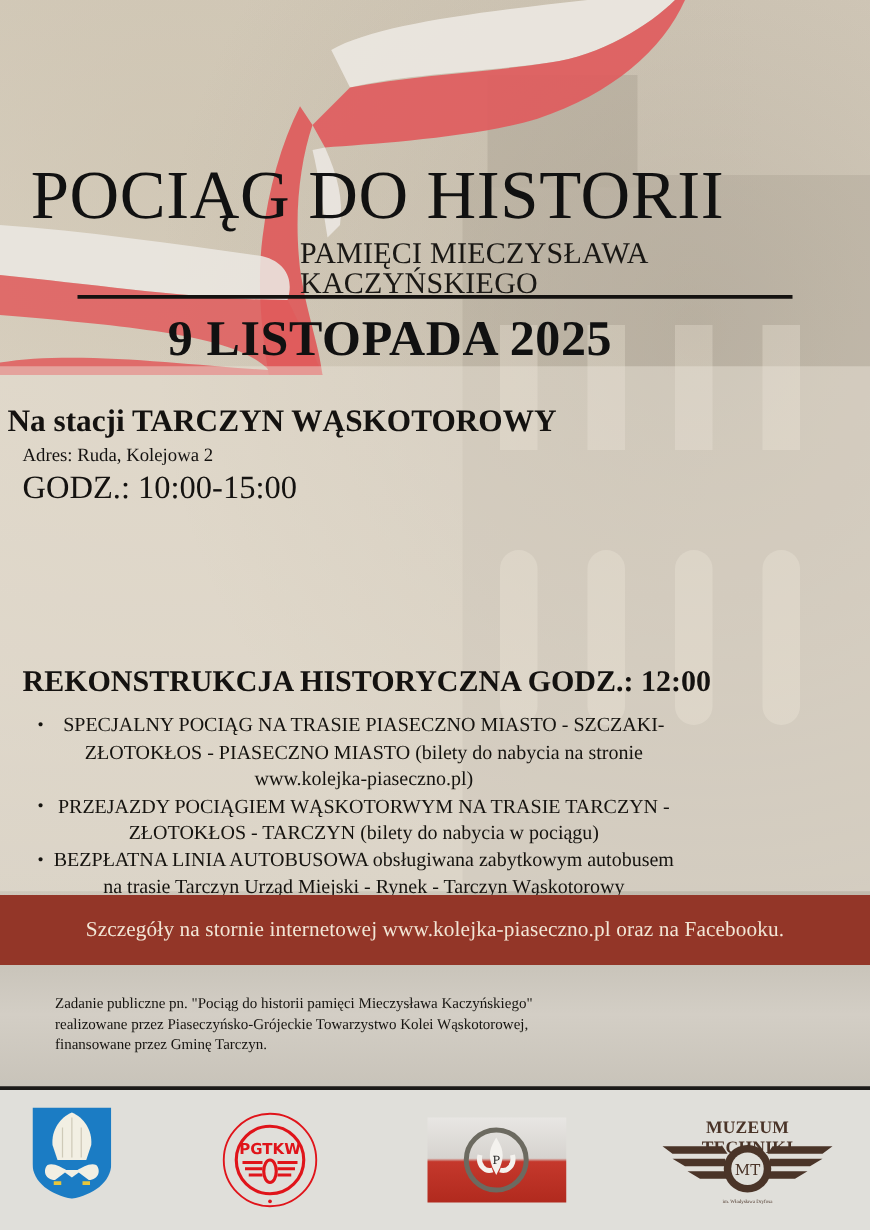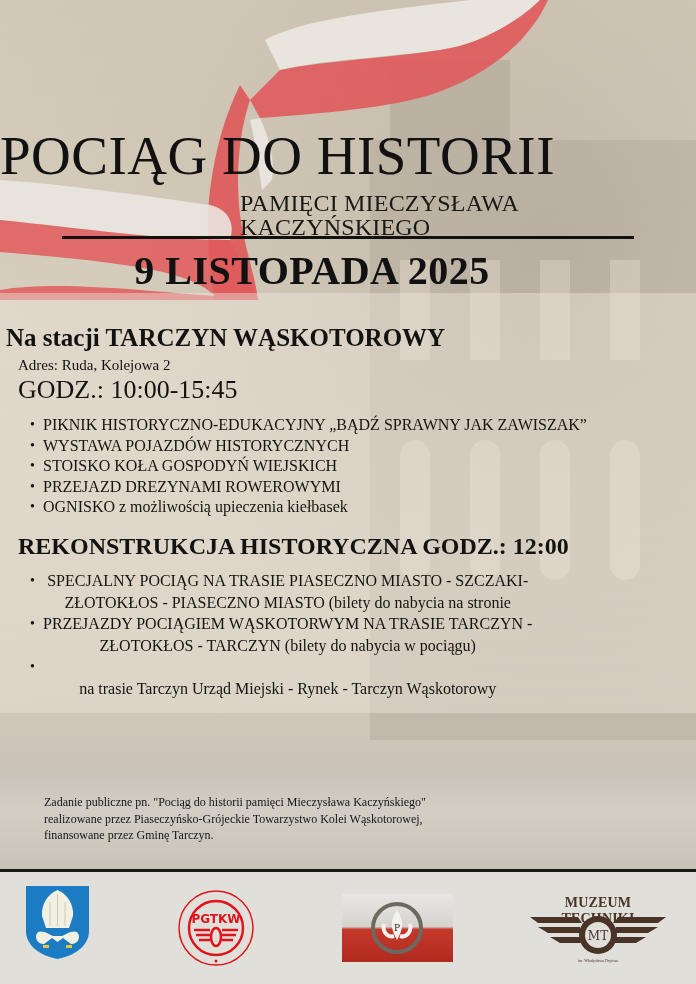--- a/index.html
+++ b/index.html
@@ -24,21 +24,21 @@
       opacity: 0.18;
     }
     .ribbon {
       position: absolute; left: 0; top: 0; width: 696px; height: 300px; pointer-events: none;
     }
     .light-panel {
       position: absolute; left: 0; top: 293px; width: 696px; height: 420px;
       background: rgba(235,229,217,0.45);
     }
     .title {
-      position: absolute; left: 0; width: 604px; text-align: left;
+      position: absolute; left: 0; width: 604px; text-align: center;
       top: 126px; font-size: 55px; letter-spacing: 0.5px; font-weight: normal;
       line-height: 60px; color: #111;
     }
     .subtitle {
       position: absolute; left: 240px; top: 191px; font-size: 24px; line-height: 24px;
       letter-spacing: 0.2px; color: #1a1815;
     }
     .divider {
       position: absolute; left: 62px; top: 236px; width: 572px; height: 3px; background: #141210;
     }
@@ -134,48 +134,45 @@
 
   <div class="light-panel"></div>
 
   <h1 class="title">POCIĄG DO HISTORII</h1>
   <div class="subtitle">PAMIĘCI MIECZYSŁAWA KACZYŃSKIEGO</div>
   <div class="divider"></div>
   <div class="date">9 LISTOPADA 2025</div>
 
   <div class="station">Na stacji TARCZYN WĄSKOTOROWY</div>
   <div class="address">Adres: Ruda, Kolejowa 2</div>
-  <div class="hours">GODZ.: 10:00-15:45</div>
-
-  <ul class="list list-1">
-    <li>PIKNIK HISTORYCZNO-EDUKACYJNY „BĄDŹ SPRAWNY JAK ZAWISZAK”</li>
-    <li>WYSTAWA POJAZDÓW HISTORYCZNYCH</li>
-    <li>STOISKO KOŁA GOSPODYŃ WIEJSKICH</li>
-    <li>PRZEJAZD DREZYNAMI ROWEROWYMI</li>
-    <li>OGNISKO z możliwością upieczenia kiełbasek</li>
-  </ul>
+  <div class="hours">GODZ.: 10:00-15:00</div>
+
 
   <div class="recon">REKONSTRUKCJA HISTORYCZNA GODZ.: 12:00</div>
 
   <ul class="list list-2">
     <li>
       <span>SPECJALNY POCIĄG NA TRASIE PIASECZNO MIASTO - SZCZAKI-</span><br>
       <span>ZŁOTOKŁOS - PIASECZNO MIASTO (bilety do nabycia na stronie</span><br>
+      <span>www.kolejka-piaseczno.pl)</span>
     </li>
     <li>
       <span>PRZEJAZDY POCIĄGIEM WĄSKOTORWYM NA TRASIE TARCZYN -</span><br>
       <span>ZŁOTOKŁOS - TARCZYN (bilety do nabycia w pociągu)</span>
     </li>
     <li>
-      <br>
+      <span>BEZPŁATNA LINIA AUTOBUSOWA obsługiwana zabytkowym autobusem</span><br>
       <span>na trasie Tarczyn Urząd Miejski - Rynek - Tarczyn Wąskotorowy</span>
     </li>
   </ul>
 
   <div class="lower-photo"></div>
+  <div class="banner">
+    <span>Szczegóły na stornie internetowej www.kolejka-piaseczno.pl oraz na Facebooku.</span>
+  </div>
 
   <div class="credits">
     <div>Zadanie publiczne pn. "Pociąg do historii pamięci Mieczysława Kaczyńskiego"</div>
     <div>realizowane przez Piaseczyńsko-Grójeckie Towarzystwo Kolei Wąskotorowej,</div>
     <div>finansowane przez Gminę Tarczyn.</div>
   </div>
 </div>
 
 <div class="footer-line"></div>
 <div class="footer"></div>

